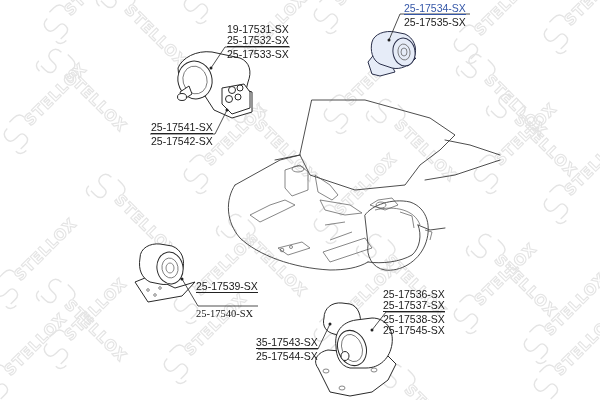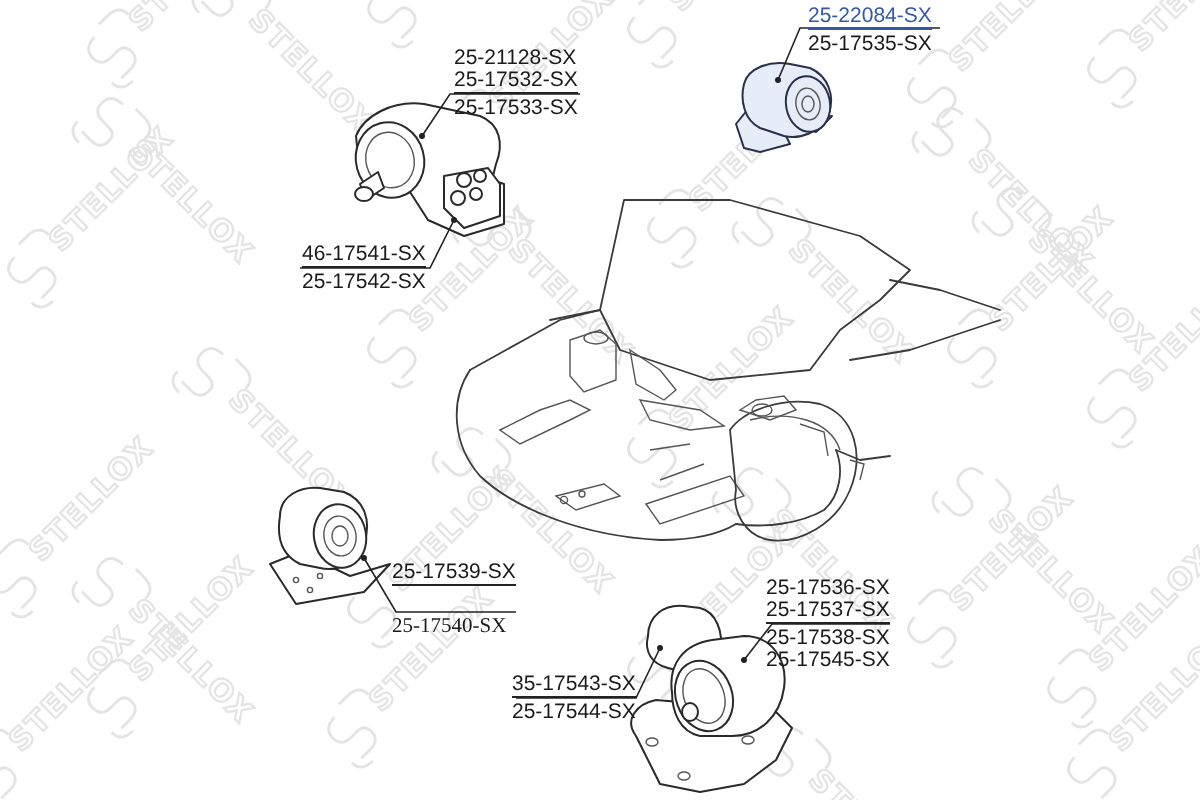--- a/index.html
+++ b/index.html
@@ -152,28 +152,28 @@
       <ellipse class="thin" cx="352" cy="348" rx="10" ry="14" transform="rotate(-20 352 348)"></ellipse>
       <ellipse class="part" cx="345" cy="356" rx="4" ry="4.5"></ellipse>
       <circle cx="330" cy="324" r="1.5" fill="#222"></circle>
       <circle cx="372" cy="330" r="1.5" fill="#222"></circle>
     </g>
     <path class="leader" d="M330,324 L318,349 L258,349"></path>
     <path class="leader" d="M372,330 L386,312 L445,312"></path>
   </svg>
 
   
-  <div class="lbl" style="left:227px; top:23px;">25-21128-SX</div>
+  <div class="lbl" style="left:227px; top:23px;">19-17531-SX</div>
   <div class="lbl ul" style="left:227px; top:34px;">25-17532-SX</div>
   <div class="lbl" style="left:227px; top:48px;">25-17533-SX</div>
-  <div class="lbl ul" style="left:151px; top:121px;">46-17541-SX</div>
+  <div class="lbl ul" style="left:151px; top:121px;">25-17541-SX</div>
   <div class="lbl" style="left:151px; top:135px;">25-17542-SX</div>
 
   
-  <div class="lbl hl ul" style="left:404px; top:2px; border-bottom-color:#3557a8;">25-22084-SX</div>
+  <div class="lbl hl ul" style="left:404px; top:2px; border-bottom-color:#3557a8;">25-17534-SX</div>
   <div class="lbl" style="left:404px; top:16px;">25-17535-SX</div>
 
   
   <div class="lbl ul" style="left:196px; top:280px;text-align:center;">25-17539-SX</div>
   <div class="lbl" style="left:196px; top:308px;font-family:Liberation Serif, serif;">25-17540-SX</div>
 
   
   <div class="lbl" style="left:383px; top:288px;text-align:right;">25-17536-SX</div>
   <div class="lbl ul" style="left:383px; top:299px;">25-17537-SX</div>
   <div class="lbl" style="left:383px; top:313px;">25-17538-SX</div>

